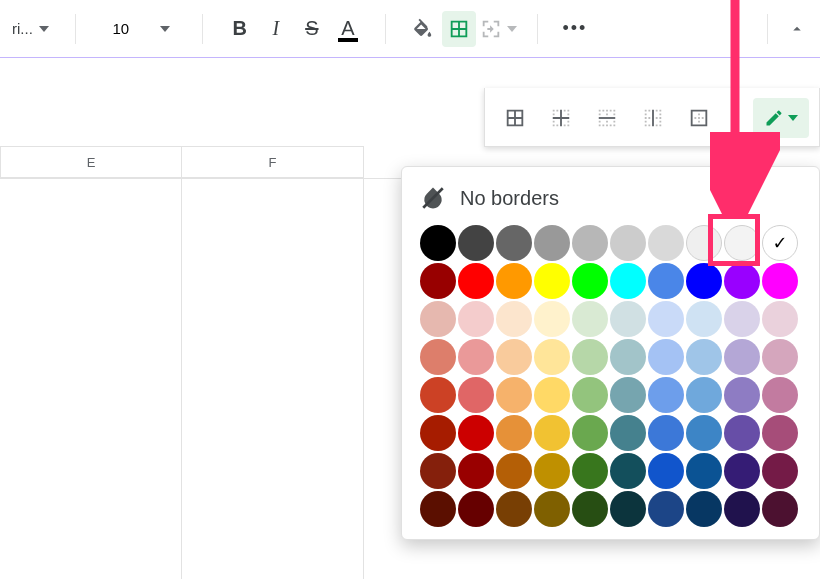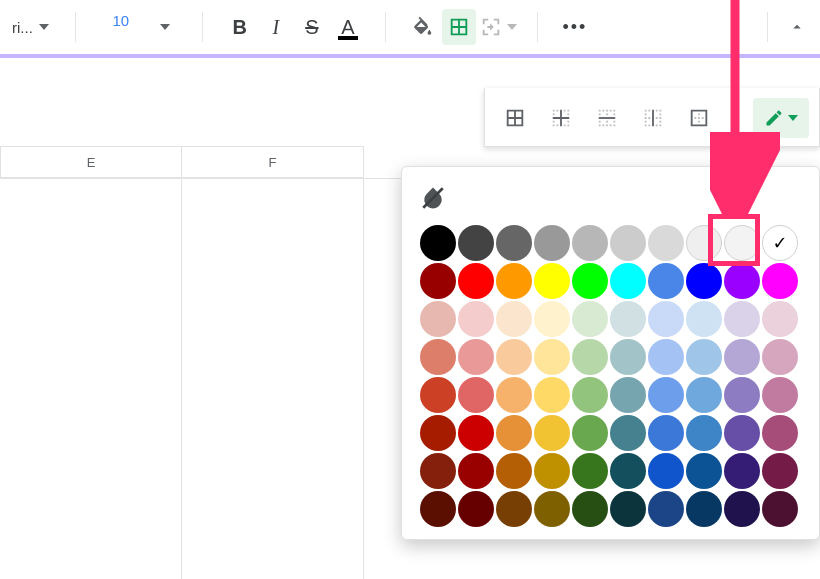--- a/index.html
+++ b/index.html
@@ -8,21 +8,21 @@
     background: #fff;
     overflow: hidden;
     width: 820px;
     height: 579px;
     position: relative;
   }
   .toolbar {
     display: flex;
     align-items: center;
     height: 58px;
-    border-bottom: 4px solid #c4b5fd;
+    border-bottom: 1px solid #c4b5fd;
     padding: 0 6px;
     gap: 14px;
   }
   .tb-group {
     display: flex;
     align-items: center;
     gap: 2px;
   }
   .tb-sep { width: 1px; height: 30px; background: #e5e5e5; margin: 0 6px; }
   .tb-btn {
@@ -31,23 +31,23 @@
     justify-content: center;
     min-width: 34px;
     height: 36px;
     border-radius: 4px;
     color: #3c4043;
     cursor: pointer;
   }
   .tb-btn.drop { padding: 0 6px; gap: 6px; }
   .font-name { font-size: 15px; color: #3c4043; }
   .font-size-box {
-    display:flex; align-items:flex-start; justify-content:center;
+    display:flex; align-items:center; justify-content:center;
     min-width:50px; height:30px;
-    font-size:15px; color:#3b82f6;
+    font-size:15px; color:#000000;
   }
   .caret {
     width:0;height:0;border-left:5px solid transparent;border-right:5px solid transparent;border-top:6px solid #5f6368;
   }
   svg { display: block; }
   .text-color-btn { position: relative; }
   .text-color-underline {
     position:absolute; bottom:5px; left:7px; width:20px; height:4px; background:#000;
   }
   .borders-btn { background:#e6f4ea; }
@@ -260,20 +260,21 @@
     <span class="caret" style="border-top-color:#0f9d58;"></span>
   </div>
 </div>
 
 <div class="color-popup">
   <div class="cp-header">
     <svg width="26" height="26" viewBox="0 0 24 24">
         <path fill="#3c4043" d="M17.66 8L12 2.35 6.34 8A8 8 0 0 0 12 21.58 8 8 0 0 0 17.66 8z" opacity=".9"></path>
         <line x1="3" y1="21" x2="21" y2="3" stroke="#3c4043" stroke-width="2.5"></line>
       </svg>
+    <span class="cp-title">No borders</span>
   </div>
   <div class="swatch-grid" id="swatch-grid">
       <div class="swatch" style="background: rgb(0, 0, 0);"></div>
       <div class="swatch" style="background: rgb(67, 67, 67);"></div>
       <div class="swatch" style="background: rgb(102, 102, 102);"></div>
       <div class="swatch" style="background: rgb(153, 153, 153);"></div>
       <div class="swatch" style="background: rgb(183, 183, 183);"></div>
       <div class="swatch" style="background: rgb(204, 204, 204);"></div>
       <div class="swatch" style="background: rgb(217, 217, 217);"></div>
       <div class="swatch white-outline" style="background: rgb(239, 239, 239);"></div>

